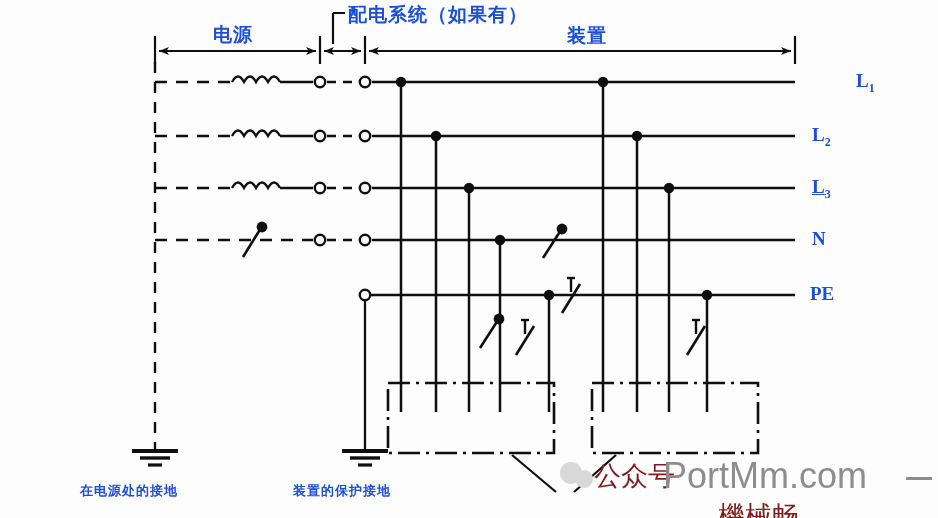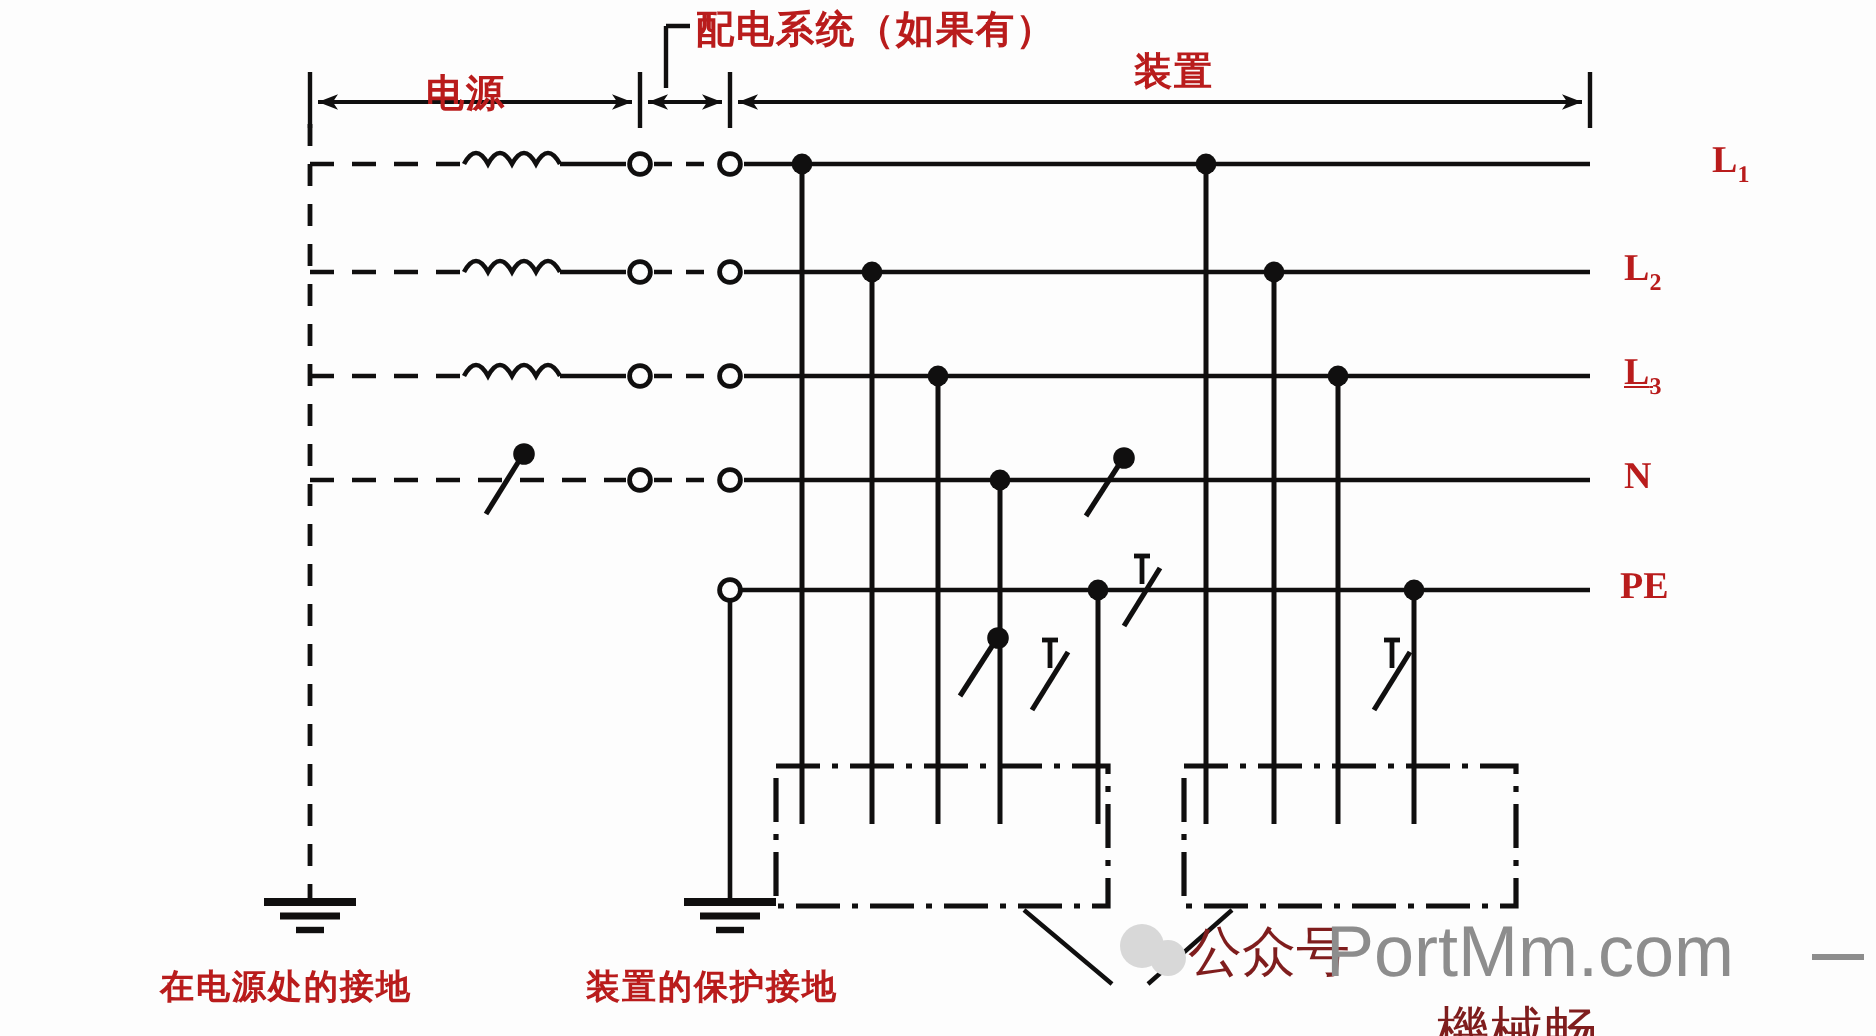--- a/index.html
+++ b/index.html
@@ -1,28 +1,28 @@
 <!DOCTYPE html>
 <html><head>
 <meta charset="utf-8">
 <title>TN-S Diagram</title>
 <style>
   html,body{margin:0;padding:0;background:#fdfdfd;}
   body{width:938px;height:518px;position:relative;overflow:hidden;
        font-family:"Liberation Serif","DejaVu Serif",serif;color:#111;}
   #stage{position:absolute;left:0;top:0;width:938px;height:518px;}
   svg{position:absolute;left:0;top:0;}
-  .lbl{position:absolute;white-space:nowrap;font-weight:bold;color:#b91c1c;}
+  .lbl{position:absolute;white-space:nowrap;font-weight:bold;color:#1d4ed8;}
   .cn{font-family:"DejaVu Sans","Liberation Sans",sans-serif;font-weight:bold;
       letter-spacing:1px;}
   .busname{font-family:"Liberation Serif","DejaVu Serif",serif;
            font-weight:bold;font-size:19px;}
   .busname sub{font-size:12px;}
   .sec-top{font-size:19px;}
-  .cap{font-size:17px;}
+  .cap{font-size:13px;}
   #wm{position:absolute;left:0;top:0;width:938px;height:518px;
       pointer-events:none;}
   .wmtxt{position:absolute;font-family:"Liberation Sans","DejaVu Sans",sans-serif;
          color:#9a9a9a;white-space:nowrap;}
   .wmmain{font-size:36px;letter-spacing:0px;color:#8d8d8d;}
   .wmsub{font-size:27px;color:#7f1d1d;font-family:"DejaVu Sans",sans-serif;}
   .wmdot{position:absolute;border-radius:50%;background:#d8d8d8;}
 </style>
 </head>
 <body>
@@ -185,21 +185,21 @@
         <rect x="592" y="383" width="166" height="70"></rect>
       </g>
 
       <g stroke-width="2.2">
         <line x1="556" y1="492" x2="512" y2="455"></line>
         <line x1="574" y1="492" x2="616" y2="455"></line>
       </g>
     </g>
   </svg>
 
-  <div class="lbl sec-top cn" style="left:213px;top:34px;font-family:Liberation Serif, serif;">电源</div>
+  <div class="lbl sec-top cn" style="left:213px;top:22px;font-family:Liberation Serif, serif;">电源</div>
   <div class="lbl sec-top cn" style="left:348px;top:2px;">配电系统（如果有）</div>
   <div class="lbl sec-top cn" style="left:555px;top:23px;margin-left:12px;">装置</div>
 
   <div class="lbl busname" style="left:812px;top:70px;margin-left:44px;">
     <span>L</span><sub>1</sub>
   </div>
   <div class="lbl busname" style="left:812px;top:124px;">
     <span>L</span><sub>2</sub>
   </div>
   <div class="lbl busname" style="left:812px;top:176px;text-decoration:underline;">

